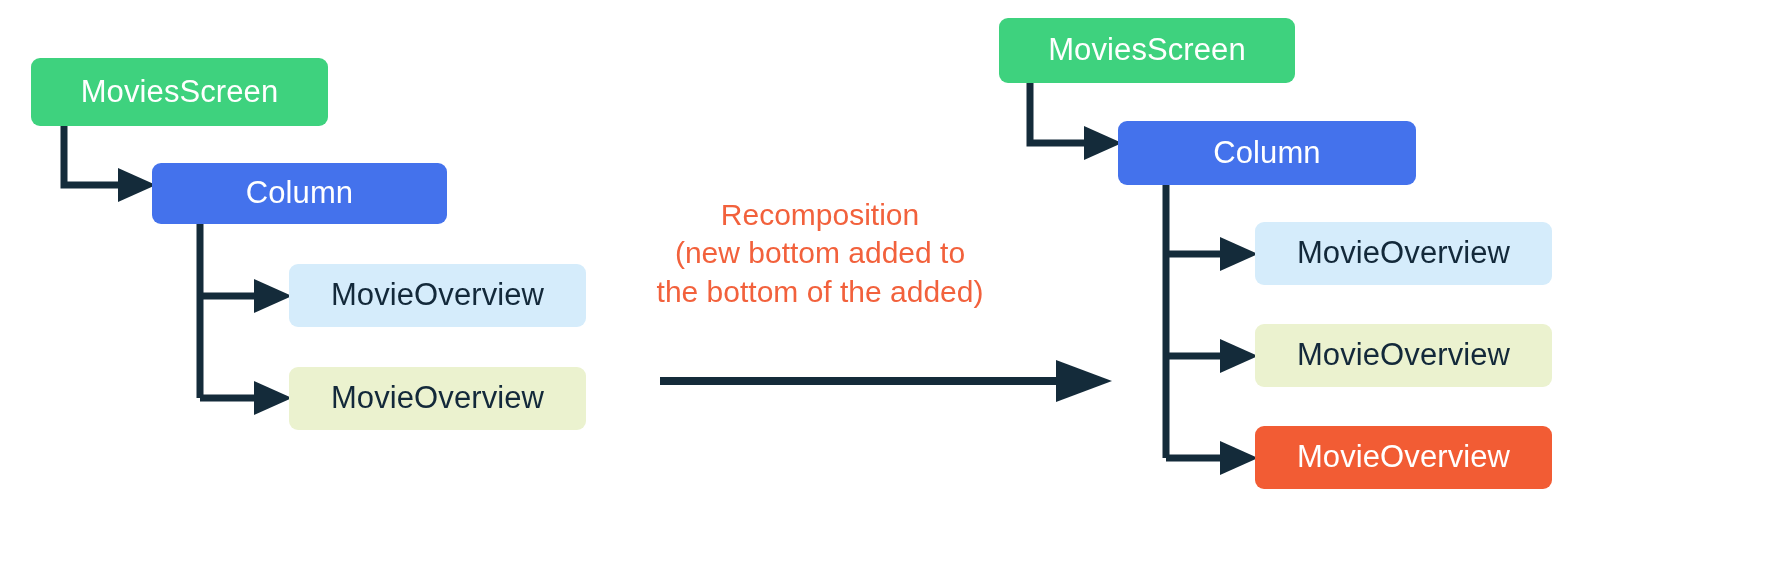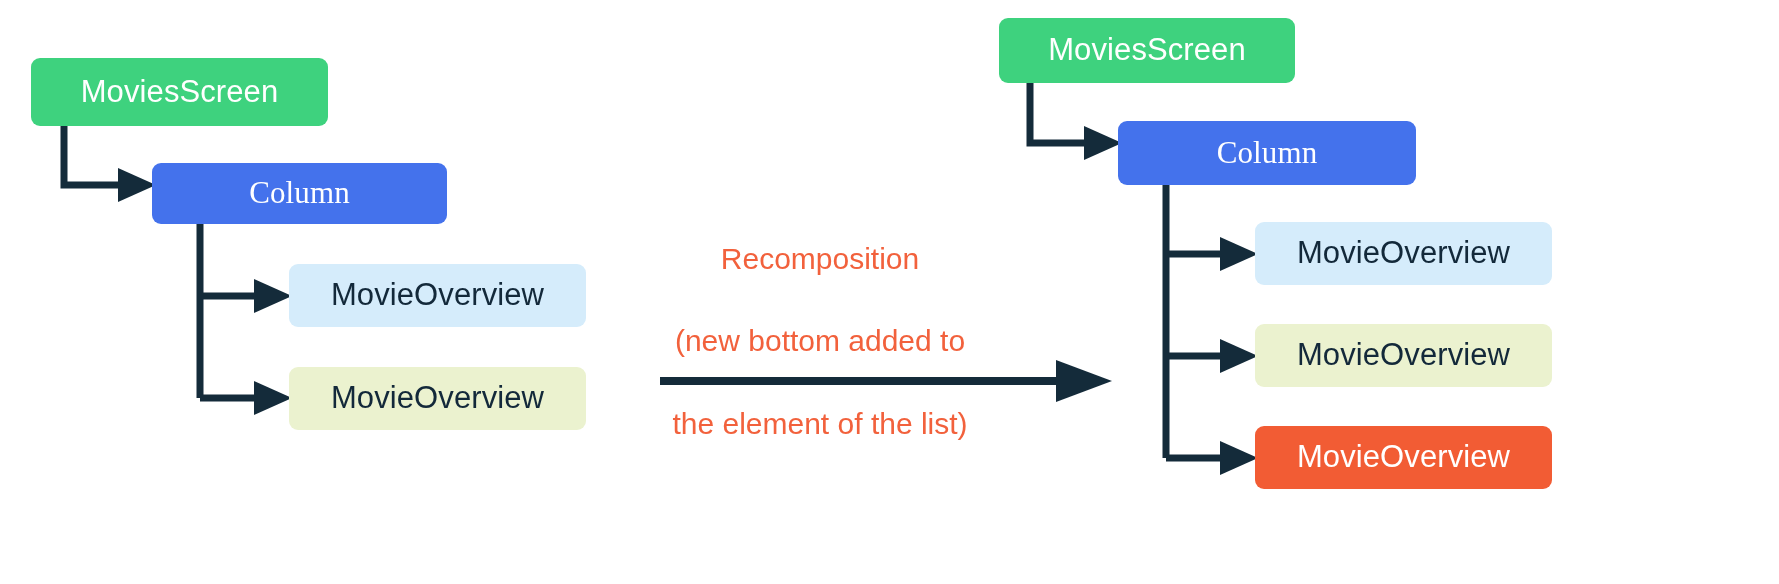--- a/index.html
+++ b/index.html
@@ -28,21 +28,21 @@
     align-items: center;
     justify-content: center;
     border-radius: 9px;
     font-size: 31px;
     line-height: 1.1;
     letter-spacing: .1px;
     white-space: nowrap;
     user-select: none;
   }
   .node.screen   { background: #3ed27e; color: #ffffff; margin-left: 21px; }
-  .node.column   { background: #4472ec; color: #ffffff; font-family: Liberation Serif, serif; }
+  .node.column   { background: #4472ec; color: #ffffff; }
   .node.overview-blue   { background: #d5ecfb; color: #13293a; }
   .node.overview-cream  { background: #ebf2cf; color: #13293a; }
   .node.overview-orange { background: #f25c34; color: #ffffff; }
 
   
   .connector {
     position: absolute;
     overflow: visible;
     pointer-events: none;
   }
@@ -69,21 +69,21 @@
   
   .caption {
     position: absolute;
     text-align: center;
     color: #f2613c;
     font-size: 30px;
     line-height: 1.28;
     white-space: nowrap;
     user-select: none;
   }
-  .caption .cap-line { display: block; margin-top: 44px; }
+  .caption .cap-line { display: block; }
 </style>
 </head>
 <body>
 
 <div id="stage">
 
   <div>
 
     <div class="node screen" style="left:10px; top:58px; width:297px; height:68px;">
       <span>MoviesScreen</span>
@@ -114,21 +114,21 @@
       <span>MovieOverview</span>
     </div>
 
   </div>
 
   <div>
 
     <div class="caption" style="left:620px; top:196px; width:400px;">
       <span class="cap-line">Recomposition</span>
       <span class="cap-line">(new bottom added to</span>
-      <span class="cap-line">the element of the list)</span>
+      <span class="cap-line">the bottom of the added)</span>
     </div>
 
     <svg class="transition-arrow" style="left:660px; top:358px; width:460px; height:46px;" viewBox="0 0 460 46">
       <line x1="0" y1="23" x2="400" y2="23"></line>
       <polygon points="396,2 452,23 396,44"></polygon>
     </svg>
 
   </div>
 
   <div>

